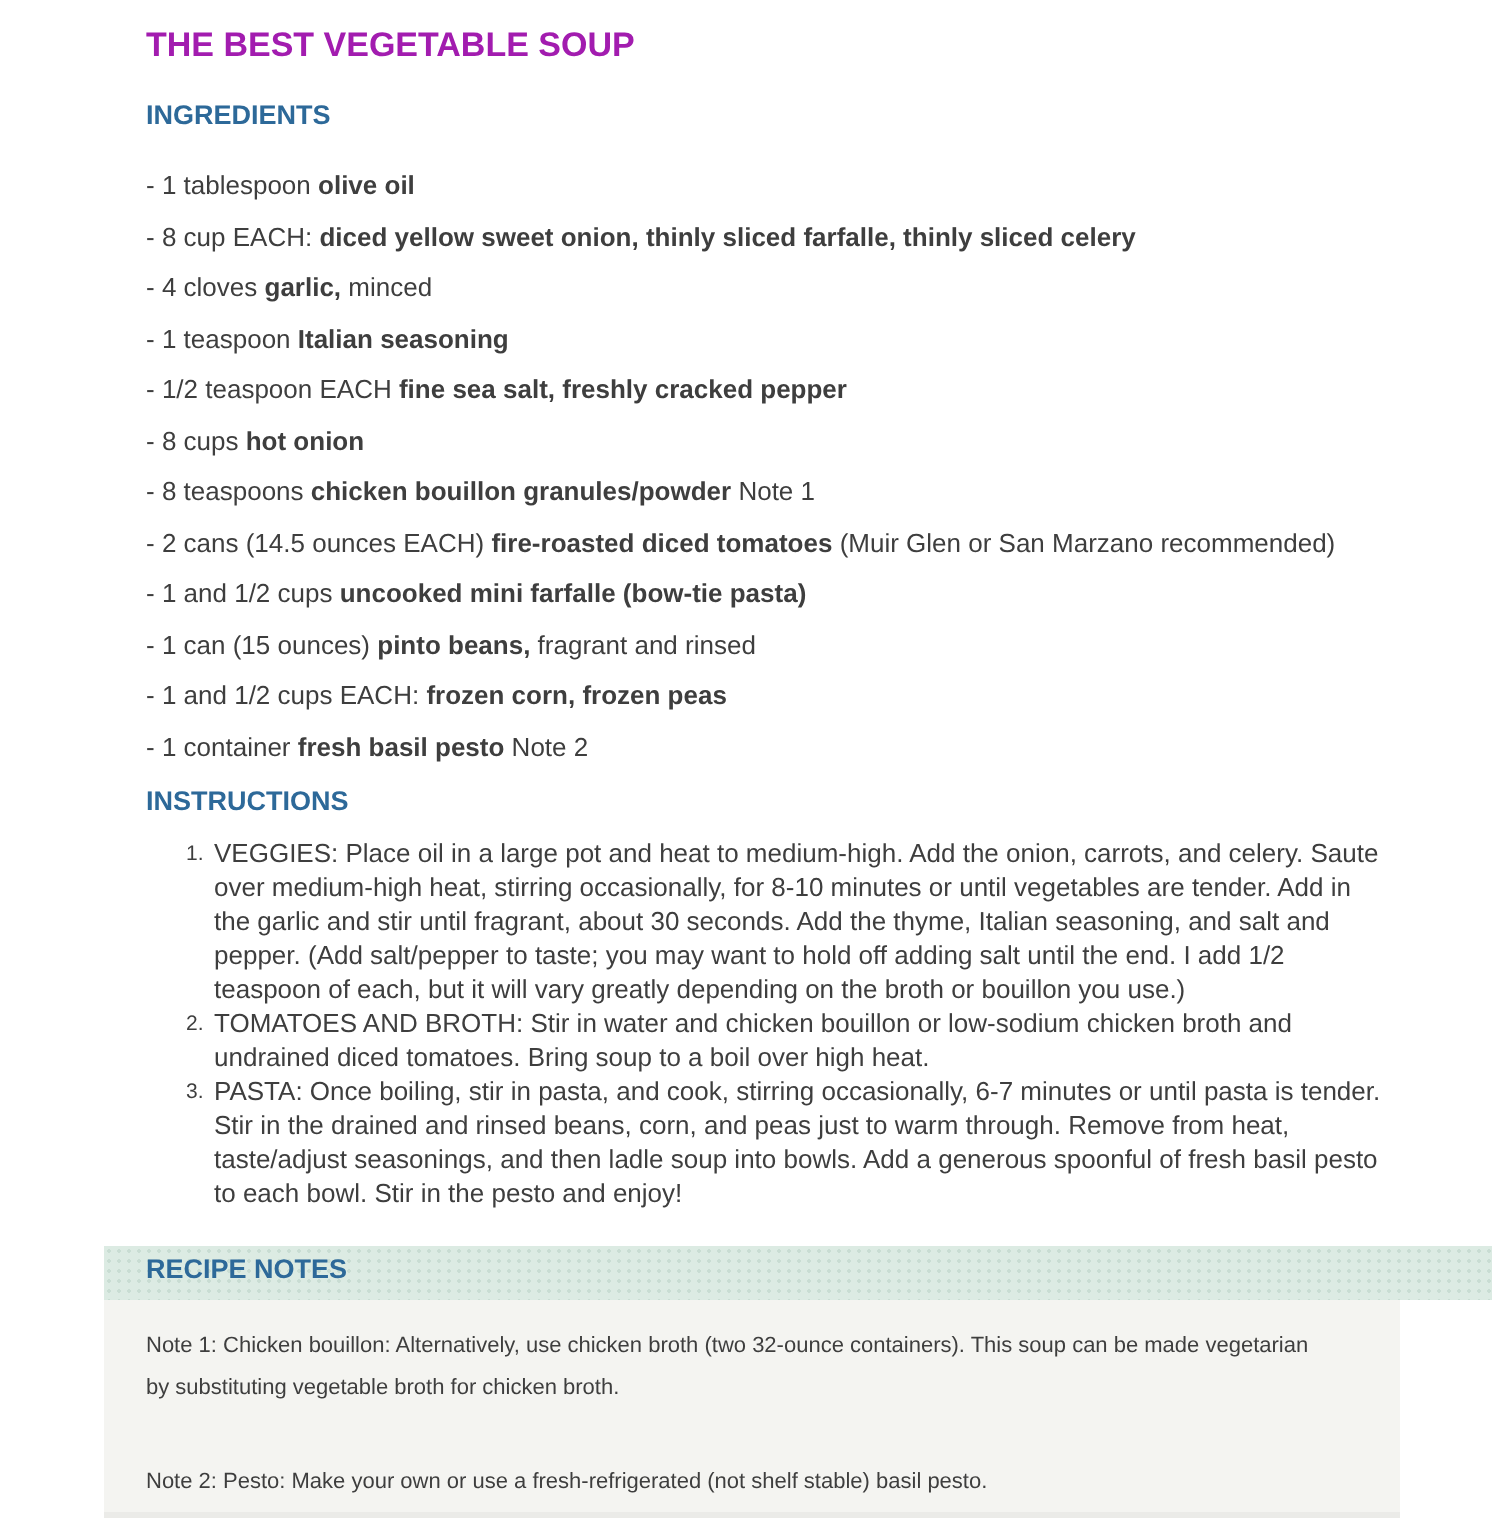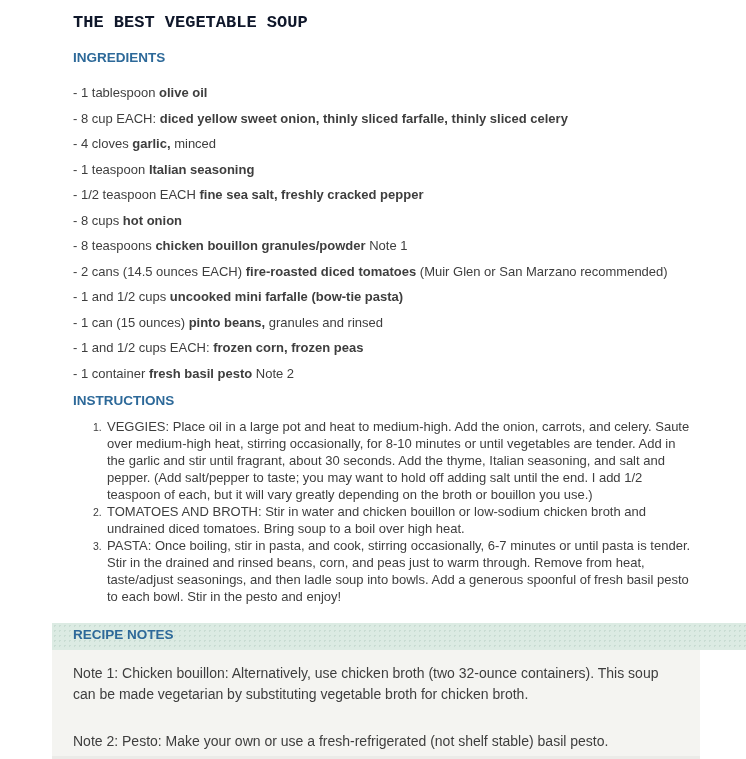--- a/index.html
+++ b/index.html
@@ -11,26 +11,25 @@
     overflow: hidden;
     font-family: "Liberation Sans", sans-serif;
     color: #3e3e3e;
   }
   .card {
     position: relative;
     margin-left: 52px;
     width: 648px;
   }
   .page-title {
-    color: #0f172a;
+    color: #a21caf;
     font-size: 17px;
     font-weight: bold;
     line-height: 20px;
     margin: 13px 0 0 21px;
-    font-family: Liberation Mono, monospace;
   }
   .section-heading {
     color: #2d6999;
     font-size: 13.5px;
     font-weight: bold;
     line-height: 15px;
     margin: 17px 0 0 21px;
   }
   ul.ingredients {
     list-style: none;
@@ -84,21 +83,21 @@
     margin: 0;
   }
   .notes-body {
     width: 648px;
     min-height: 98px;
     background: #f4f4f1;
     box-sizing: border-box;
     padding: 13px 40px 20px 21px;
   }
   .notes-body p {
-    font-size: 14px;
+    font-size: 11px;
     line-height: 21px;
     margin: 0 0 26px 0;
   }
   .bottom-edge {
     position: absolute;
     left: 52px;
     bottom: 0;
     width: 648px;
     height: 3px;
     background: #ebebe8;
@@ -116,21 +115,21 @@
   <ul class="ingredients">
     <li><span>- 1 tablespoon </span><span class="bold-part">olive oil</span><span></span></li>
     <li><span>- 8 cup EACH: </span><span class="bold-part">diced yellow sweet onion, thinly sliced farfalle, thinly sliced celery</span><span></span></li>
     <li><span>- 4 cloves </span><span class="bold-part">garlic,</span><span> minced</span></li>
     <li><span>- 1 teaspoon </span><span class="bold-part">Italian seasoning</span><span></span></li>
     <li><span>- 1/2 teaspoon EACH </span><span class="bold-part">fine sea salt, freshly cracked pepper</span><span></span></li>
     <li><span>- 8 cups </span><span class="bold-part">hot onion</span><span></span></li>
     <li><span>- 8 teaspoons </span><span class="bold-part">chicken bouillon granules/powder</span><span> Note 1</span></li>
     <li><span>- 2 cans (14.5 ounces EACH) </span><span class="bold-part">fire-roasted diced tomatoes</span><span> (Muir Glen or San Marzano recommended)</span></li>
     <li><span>- 1 and 1/2 cups </span><span class="bold-part">uncooked mini farfalle (bow-tie pasta)</span><span></span></li>
-    <li><span>- 1 can (15 ounces) </span><span class="bold-part">pinto beans,</span><span> granules and rinsed</span></li>
+    <li><span>- 1 can (15 ounces) </span><span class="bold-part">pinto beans,</span><span> fragrant and rinsed</span></li>
     <li><span>- 1 and 1/2 cups EACH: </span><span class="bold-part">frozen corn, frozen peas</span><span></span></li>
     <li><span>- 1 container </span><span class="bold-part">fresh basil pesto</span><span> Note 2</span></li>
   </ul>
 
   <h2 class="section-heading heading-instructions">INSTRUCTIONS</h2>
 
   <ol class="steps">
     <li>
       <span class="step-number">1.</span>
       <span class="step-text">VEGGIES: Place oil in a large pot and heat to medium-high. Add the onion, carrots, and celery. Saute over medium-high heat, stirring occasionally, for 8-10 minutes or until vegetables are tender. Add in the garlic and stir until fragrant, about 30 seconds. Add the thyme, Italian seasoning, and salt and pepper. (Add salt/pepper to taste; you may want to hold off adding salt until the end. I add 1/2 teaspoon of each, but it will vary greatly depending on the broth or bouillon you use.)</span>

